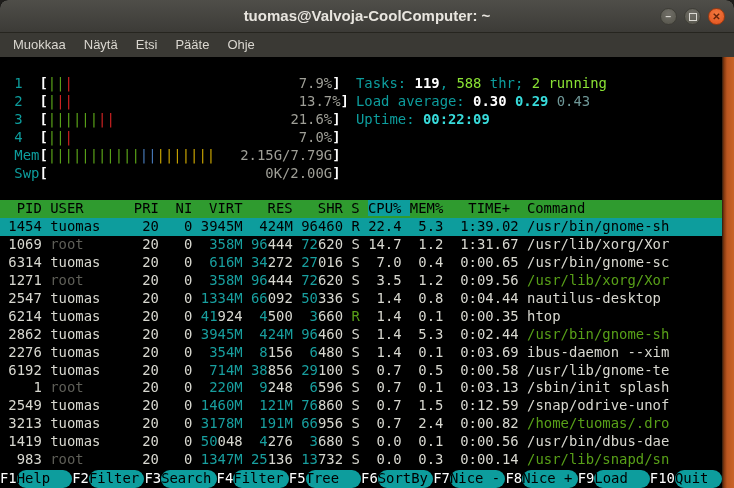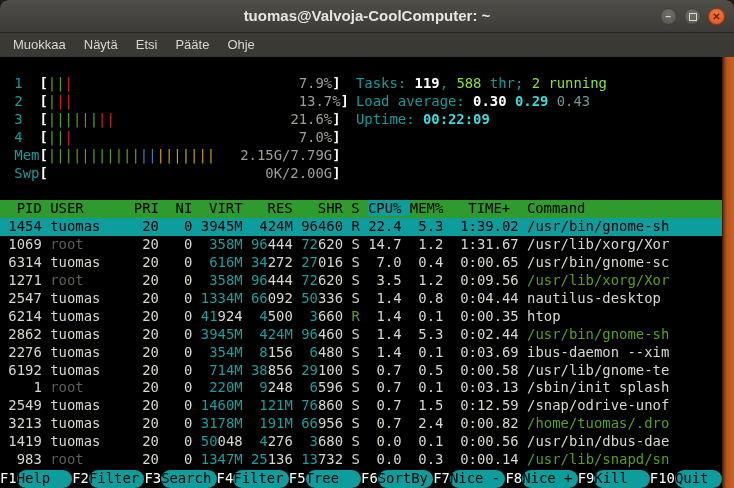--- a/index.html
+++ b/index.html
@@ -138,21 +138,21 @@
         <div class="fk">
           <span class="k">F7</span>
           <span class="l">Nice -</span>
         </div>
         <div class="fk">
           <span class="k">F8</span>
           <span class="l">Nice +</span>
         </div>
         <div class="fk">
           <span class="k">F9</span>
-          <span class="l">Kill</span>
+          <span class="l">Load</span>
         </div>
         <div class="fk">
           <span class="k">F10</span>
           <span class="l">Quit</span>
         </div>
       </div>
   </div>
 
   <div class="scrollbar"></div>
 

